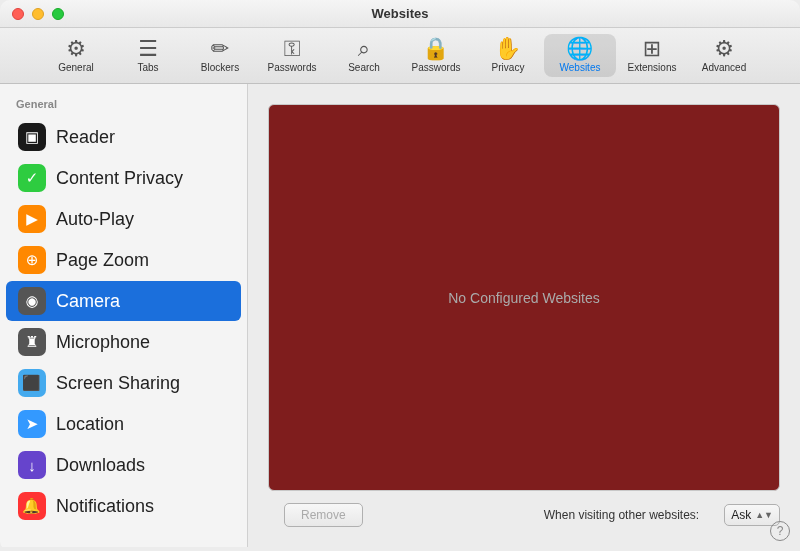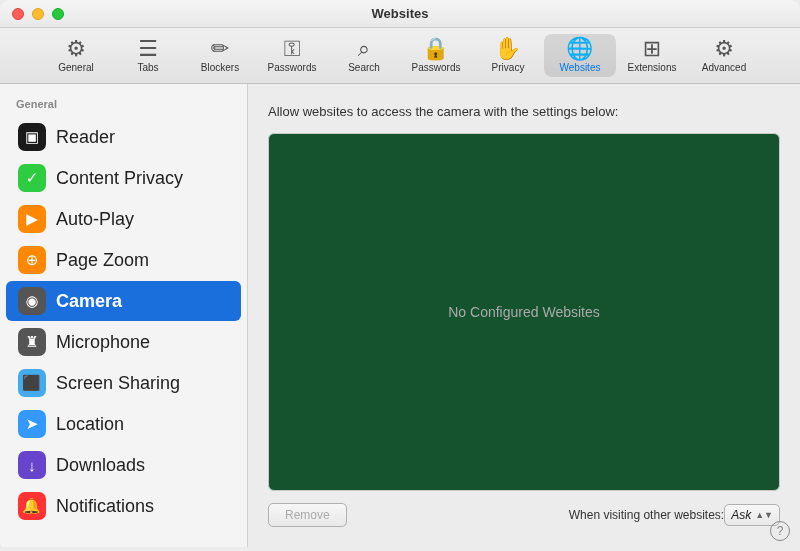--- a/index.html
+++ b/index.html
@@ -118,21 +118,20 @@
       cursor: pointer;
       border-radius: 6px;
       margin: 1px 6px;
       gap: 10px;
     }
     .sidebar-item.active {
       background: #1b6fdc;
     }
     .sidebar-item.active .sidebar-item-label {
       color: #fff;
-      font-weight: bold;
     }
     .sidebar-item-icon {
       width: 28px;
       height: 28px;
       border-radius: 7px;
       display: flex;
       align-items: center;
       justify-content: center;
       font-size: 15px;
       flex-shrink: 0;
@@ -149,69 +148,69 @@
       display: flex;
       flex-direction: column;
     }
     .content-description {
       font-size: 13px;
       color: #333;
       margin-bottom: 14px;
     }
     .websites-box {
       flex: 1;
-      background: #14532d;
+      background: #7f1d1d;
       border: 1px solid #c8c8c8;
       border-radius: 6px;
       display: flex;
       align-items: center;
       justify-content: center;
     }
     .no-websites-text {
       font-size: 14px;
       color: #aaa;
     }
     .content-footer {
       display: flex;
       justify-content: space-between;
       margin-top: 12px;
+      margin-left: 16px;
     }
     .remove-button {
       background: linear-gradient(to bottom, #f7f7f7, #e8e8e8);
       border: 1px solid #b0b0b0;
       border-radius: 5px;
       padding: 4px 16px;
       font-size: 12px;
       color: #555;
       cursor: pointer;
     }
     .remove-button:disabled {
       color: #aaa;
     }
     .footer-right {
       display: flex;
       align-items: center;
-      gap: 0;
+      gap: 25px;
     }
     .footer-label {
       font-size: 12px;
       color: #333;
     }
     .select-wrapper {
       display: flex;
       align-items: center;
       background: linear-gradient(to bottom, #f7f7f7, #e8e8e8);
       border: 1px solid #b0b0b0;
       border-radius: 5px;
       padding: 3px 6px;
       font-size: 12px;
       color: #222;
       cursor: pointer;
       gap: 4px;
-      font-style: italic;
     }
     .select-arrow {
       font-size: 9px;
       color: #666;
     }
 
     
     .help-icon {
       position: fixed;
       bottom: 10px;
@@ -325,21 +324,20 @@
           <span class="sidebar-item-label">Downloads</span>
         </div>
         <div class="sidebar-item">
           <div class="sidebar-item-icon" style="background: rgb(255, 51, 51); color: rgb(255, 255, 255);">🔔</div>
           <span class="sidebar-item-label">Notifications</span>
         </div>
       </div>
   </div>
 
   <div class="content">
-    <div class="content-description">Allow websites to access the camera with the settings below:</div>
     <div class="websites-box">
       <span class="no-websites-text">No Configured Websites</span>
     </div>
     <div class="content-footer">
       <button class="remove-button" disabled="">Remove</button>
       <div class="footer-right">
         <span class="footer-label">When visiting other websites:</span>
         <div class="select-wrapper">
           <span>Ask</span>
           <span class="select-arrow">▲▼</span>

